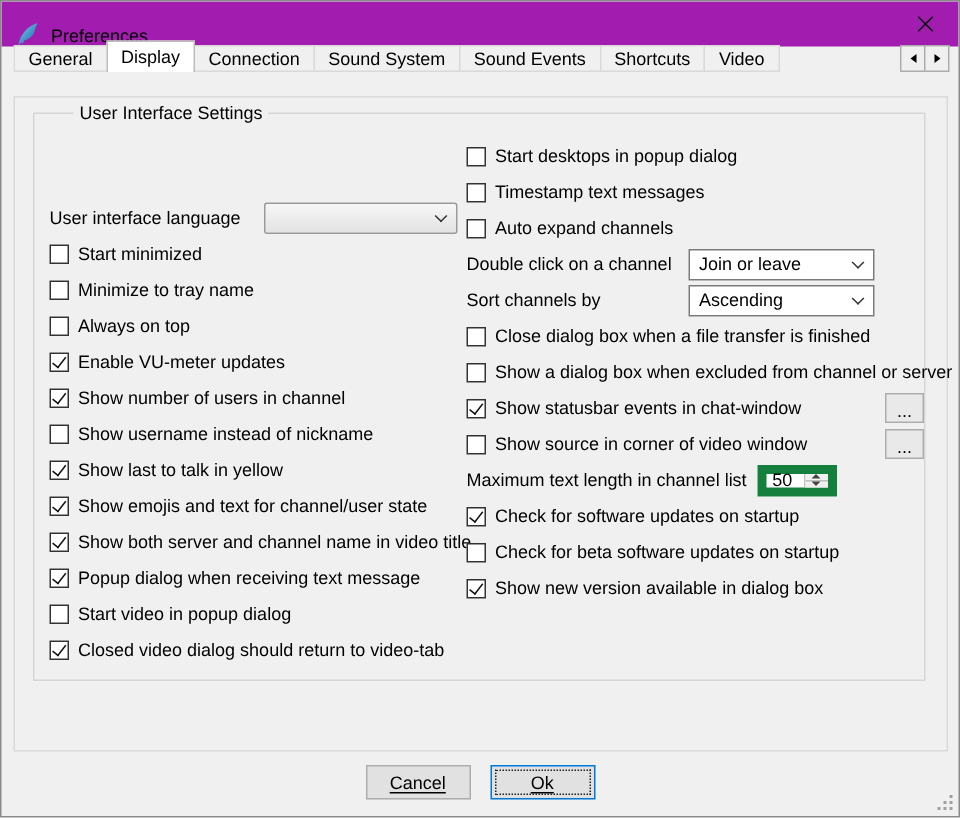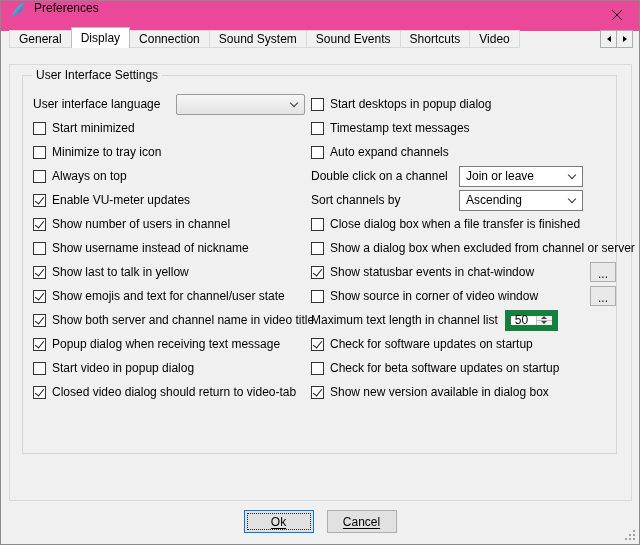--- a/index.html
+++ b/index.html
@@ -1,37 +1,37 @@
 <!DOCTYPE html>
 <html><head>
 <meta charset="utf-8">
 <style>
   html,body{margin:0;padding:0;background:#cfcfcf;}
   body{width:640px;height:545px;font-family:"Liberation Sans",sans-serif;font-size:12px;color:#000;}
   .window{position:relative;width:640px;height:545px;box-sizing:border-box;background:#f0f0f0;border:1px solid #8a8a8a;overflow:hidden;}
   
-  .titlebar{position:absolute;top:0;left:0;right:0;height:30px;background:#ec4899;display:flex;align-items:flex-start;padding-left:9px;box-sizing:border-box;}
+  .titlebar{position:absolute;top:0;left:0;right:0;height:30px;background:#a21caf;display:flex;align-items:flex-end;padding-left:9px;box-sizing:border-box;}
   .app-icon svg{display:block;}
   .title{margin-left:7px;}
   .close-btn{margin-left:auto;width:45px;height:29px;border:none;background:transparent;display:flex;align-items:center;justify-content:center;padding:0;cursor:default;}
   
   .tabbar{position:absolute;top:26px;left:8px;right:6px;height:21px;display:flex;align-items:flex-end;z-index:3;}
   .tabs-clip{display:flex;align-items:flex-end;overflow:hidden;flex:1 1 auto;height:22px;}
   .tab{flex:0 0 auto;height:18px;line-height:17px;padding:0 9px;background:#f0f0f0;border:1px solid #d9d9d9;box-sizing:border-box;margin-right:-1px;white-space:nowrap;}
   .tab.active{height:22px;line-height:20px;background:#fff;border-color:#bcbcbc;position:relative;z-index:2;margin-bottom:-1px;}
   .tab-scroll{flex:0 0 auto;display:flex;height:18px;margin-left:2px;}
   .tab-scroll button{width:17px;height:18px;border:1px solid #adadad;background:#f0f0f0;display:flex;align-items:center;justify-content:center;padding:0;margin-left:-1px;}
   .tri-left{width:0;height:0;border-top:3.5px solid transparent;border-bottom:3.5px solid transparent;border-right:4.5px solid #000;}
   .tri-right{width:0;height:0;border-top:3.5px solid transparent;border-bottom:3.5px solid transparent;border-left:4.5px solid #000;}
   
   .pane{position:absolute;top:63px;left:8px;right:7px;bottom:43px;background:#f0f0f0;border:1px solid #d9d9d9;z-index:1;}
   .groupbox{position:absolute;top:10px;left:12px;right:14px;bottom:46px;border:1px solid #d5d5d5;}
-  .legend{position:absolute;top:-8px;left:9px;background:#f0f0f0;padding:0 4px;}
+  .legend{position:absolute;top:-8px;left:26px;background:#f0f0f0;padding:0 4px;}
   .cols{display:flex;padding:16px 0 0 10px;}
-  .col-left{width:272px;flex:0 0 auto;}
+  .col-left{width:272px;flex:0 0 auto;margin-top:41px;}
   .col-right{flex:1 1 auto;min-width:0;padding-left:6px;}
   .row{height:24px;display:flex;align-items:center;white-space:nowrap;}
   
   .box{width:13px;height:13px;background:#fff;border:1px solid #333;box-sizing:border-box;margin-right:6px;position:relative;flex:0 0 auto;}
   .box.checked::after{content:"";position:absolute;left:3px;top:0;width:4px;height:8px;border-right:1.5px solid #111;border-bottom:1.5px solid #111;transform:rotate(38deg);}
   
   .combo{height:21px;box-sizing:border-box;background:#fff;border:1px solid #7a7a7a;display:flex;align-items:center;justify-content:space-between;padding:0 6px;}
   .combo-language{width:131px;background:linear-gradient(#f6f6f6,#e3e3e3);border:1px solid #9a9a9a;border-radius:2px;}
   .combo-rc{width:124px;}
   .chev{width:8px;height:8px;position:relative;margin-left:6px;flex:0 0 auto;}
@@ -116,21 +116,21 @@
               <span class="chev"></span>
             </div>
           </div>
 
           <label class="row">
             <span class="box"></span>
             <span>Start minimized</span>
           </label>
           <label class="row">
             <span class="box"></span>
-            <span>Minimize to tray icon</span>
+            <span>Minimize to tray name</span>
           </label>
           <label class="row">
             <span class="box"></span>
             <span>Always on top</span>
           </label>
           <label class="row">
             <span class="box checked"></span>
             <span>Enable VU-meter updates</span>
           </label>
           <label class="row">
@@ -243,18 +243,18 @@
             <span class="box checked"></span>
             <span>Show new version available in dialog box</span>
           </label>
         </div>
 
       </div>
     </div>
   </div>
 
   <div class="footer">
+    <button class="btn">Cancel</button>
     <button class="btn ok">Ok</button>
-    <button class="btn">Cancel</button>
   </div>
 
   <div class="grip"></div>
 </div>
 
 </body></html>

